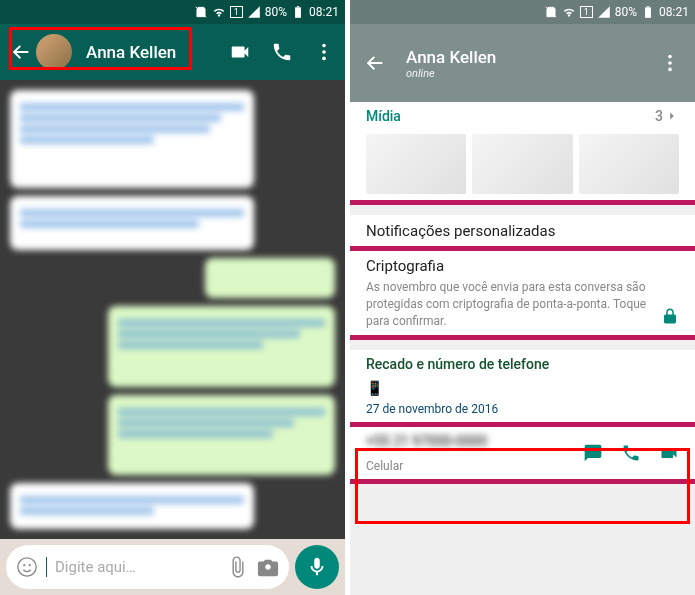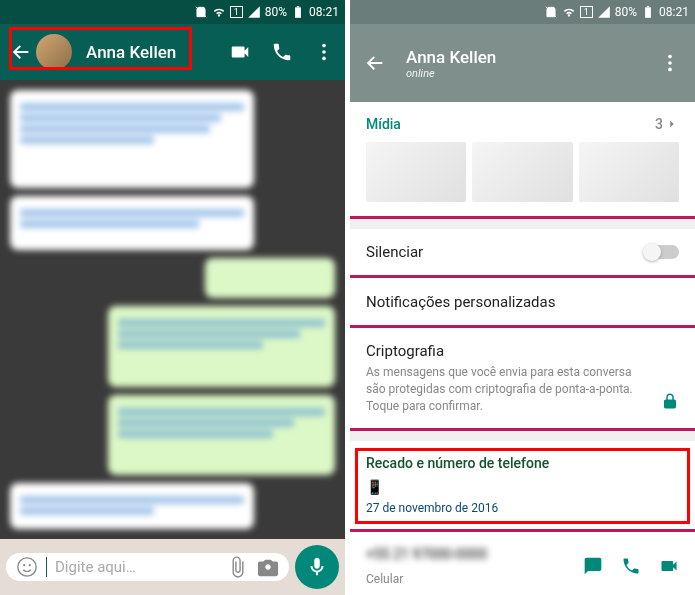--- a/index.html
+++ b/index.html
@@ -23,36 +23,36 @@
 
   
   .chat-body { height: calc(595px - 24px - 56px - 56px); background: #3a3a3a; padding: 10px; display: flex; flex-direction: column; gap: 8px; overflow: hidden; }
   .msg { border-radius: 8px; padding: 10px; filter: blur(3px); min-height: 40px; }
   .msg.in { background: #fff; align-self: flex-start; width: 75%; }
   .msg.out { background: #dcf8c6; align-self: flex-end; width: 70%; }
   .msg .l { height: 8px; background: #4a90d9; margin: 3px 0; border-radius: 2px; opacity: 0.5; }
 
   
   .input-bar { position: absolute; bottom: 0; left: 0; right: 0; height: 56px; display: flex; align-items: center; padding: 6px; gap: 6px; }
-  .input-field { flex: 1; background: #fff; border-radius: 24px; height: 28px; display: flex; align-items: center; padding: 0 10px; gap: 8px; }
+  .input-field { flex: 1; background: #fff; border-radius: 24px; height: 44px; display: flex; align-items: center; padding: 0 10px; gap: 8px; }
   .input-field svg { width: 22px; height: 22px; fill: #888; }
   .input-field .placeholder { color: #aaa; font-size: 15px; flex: 1; }
   .input-field .cursor { width: 1px; height: 20px; background: #075e54; }
   .mic-btn { width: 44px; height: 44px; border-radius: 50%; background: #00897b; display: flex; align-items: center; justify-content: center; }
   .mic-btn svg { width: 22px; height: 22px; fill: #fff; }
 
   
   .phone.right { background: #f0f0f0; }
   .info-header { height: 78px; background: #7e8f8c; color: #fff; display: flex; align-items: center; padding: 0 14px; gap: 20px; }
   .info-header svg { width: 22px; height: 22px; fill: #fff; }
   .info-header .titleblock { flex: 1; }
   .info-header .title { font-size: 17px; font-weight: 500; }
   .info-header .sub { font-size: 11px; opacity: 0.9; font-style: italic; }
 
-  .section { background: #fff; padding: 14px 16px; border-bottom: 3px solid #be185d; }
+  .section { background: #fff; padding: 6px 16px; border-bottom: 5px solid #be185d; }
   .section-gap { height: 10px; background: #f0f0f0; }
   .media-head { display: flex; justify-content: space-between; align-items: center; color: #00897b; font-size: 14px; font-weight: 500; }
   .media-head .count { color: #888; display: flex; align-items: center; gap: 2px; }
   .media-thumbs { display: flex; gap: 6px; margin-top: 10px; }
   .thumb { flex: 1; height: 60px; background: #eee; border-radius: 2px; background: linear-gradient(135deg,#f5f5f5,#e0e0e0); }
 
   .row { display: flex; justify-content: space-between; align-items: center; }
   .row-title { font-size: 15px; color: #222; }
   .row-sub { font-size: 12px; color: #888; margin-top: 4px; line-height: 1.4; }
 
@@ -220,33 +220,29 @@
     </div>
     <div class="media-thumbs">
       <div class="thumb"></div>
       <div class="thumb"></div>
       <div class="thumb"></div>
     </div>
   </div>
 
   <div class="section-gap"></div>
 
-  <div class="section row">
-    <span class="row-title">Silenciar</span>
-    <div class="toggle"></div>
-  </div>
 
   <div class="section">
     <span class="row-title">Notificações personalizadas</span>
   </div>
 
   <div class="section row" style="align-items:flex-end;">
     <div style="flex:1; padding-right:10px;">
       <div class="row-title">Criptografia</div>
-      <div class="row-sub">As mensagens que você envia para esta conversa são protegidas com criptografia de ponta-a-ponta. Toque para confirmar.</div>
+      <div class="row-sub">As novembro que você envia para esta conversa são protegidas com criptografia de ponta-a-ponta. Toque para confirmar.</div>
     </div>
     <div class="lock-icon">
       <svg viewBox="0 0 24 24">
           <path d="M12 2C9.2 2 7 4.2 7 7v3H6c-1 0-2 1-2 2v8c0 1 1 2 2 2h12c1 0 2-1 2-2v-8c0-1-1-2-2-2h-1V7c0-2.8-2.2-5-5-5zm-3 5c0-1.7 1.3-3 3-3s3 1.3 3 3v3H9z"></path>
         </svg>
     </div>
   </div>
 
   <div class="section-gap"></div>
 

